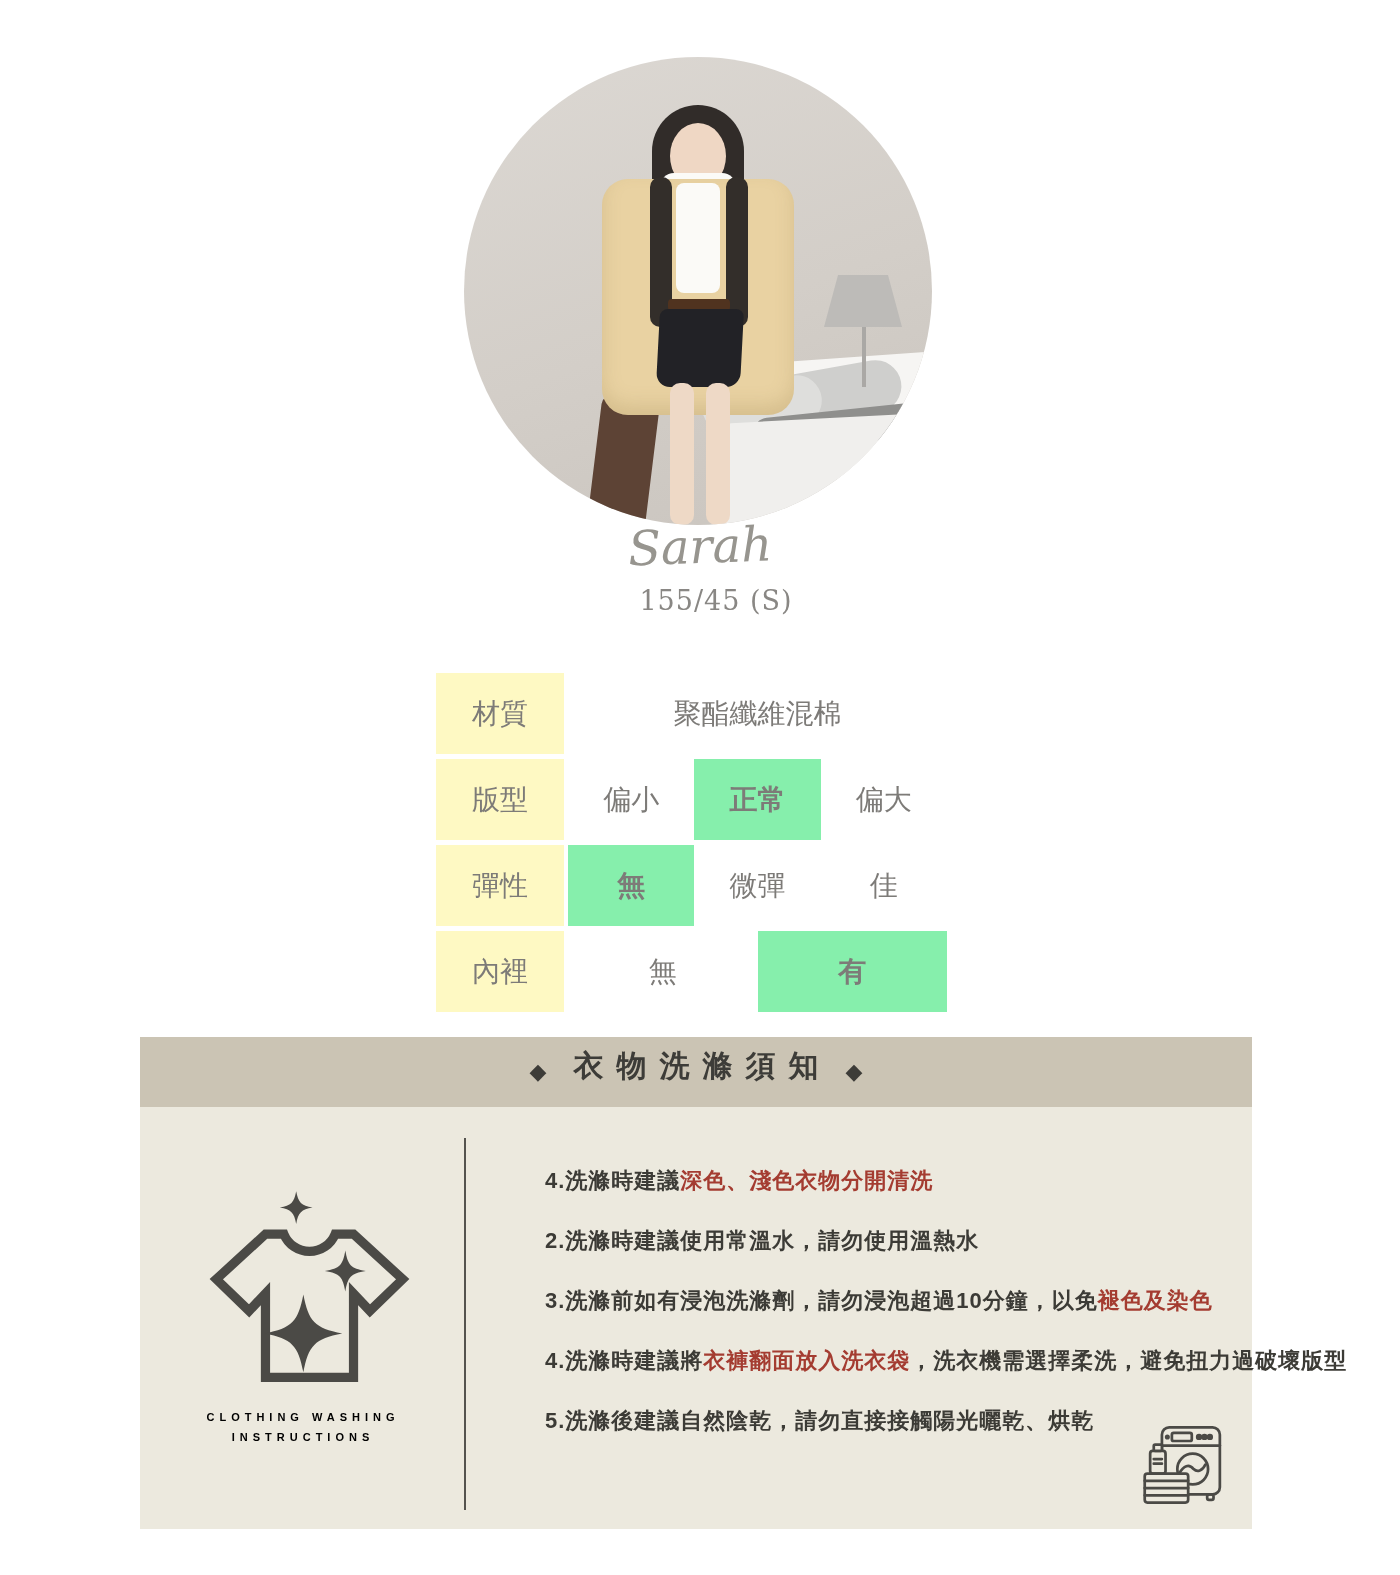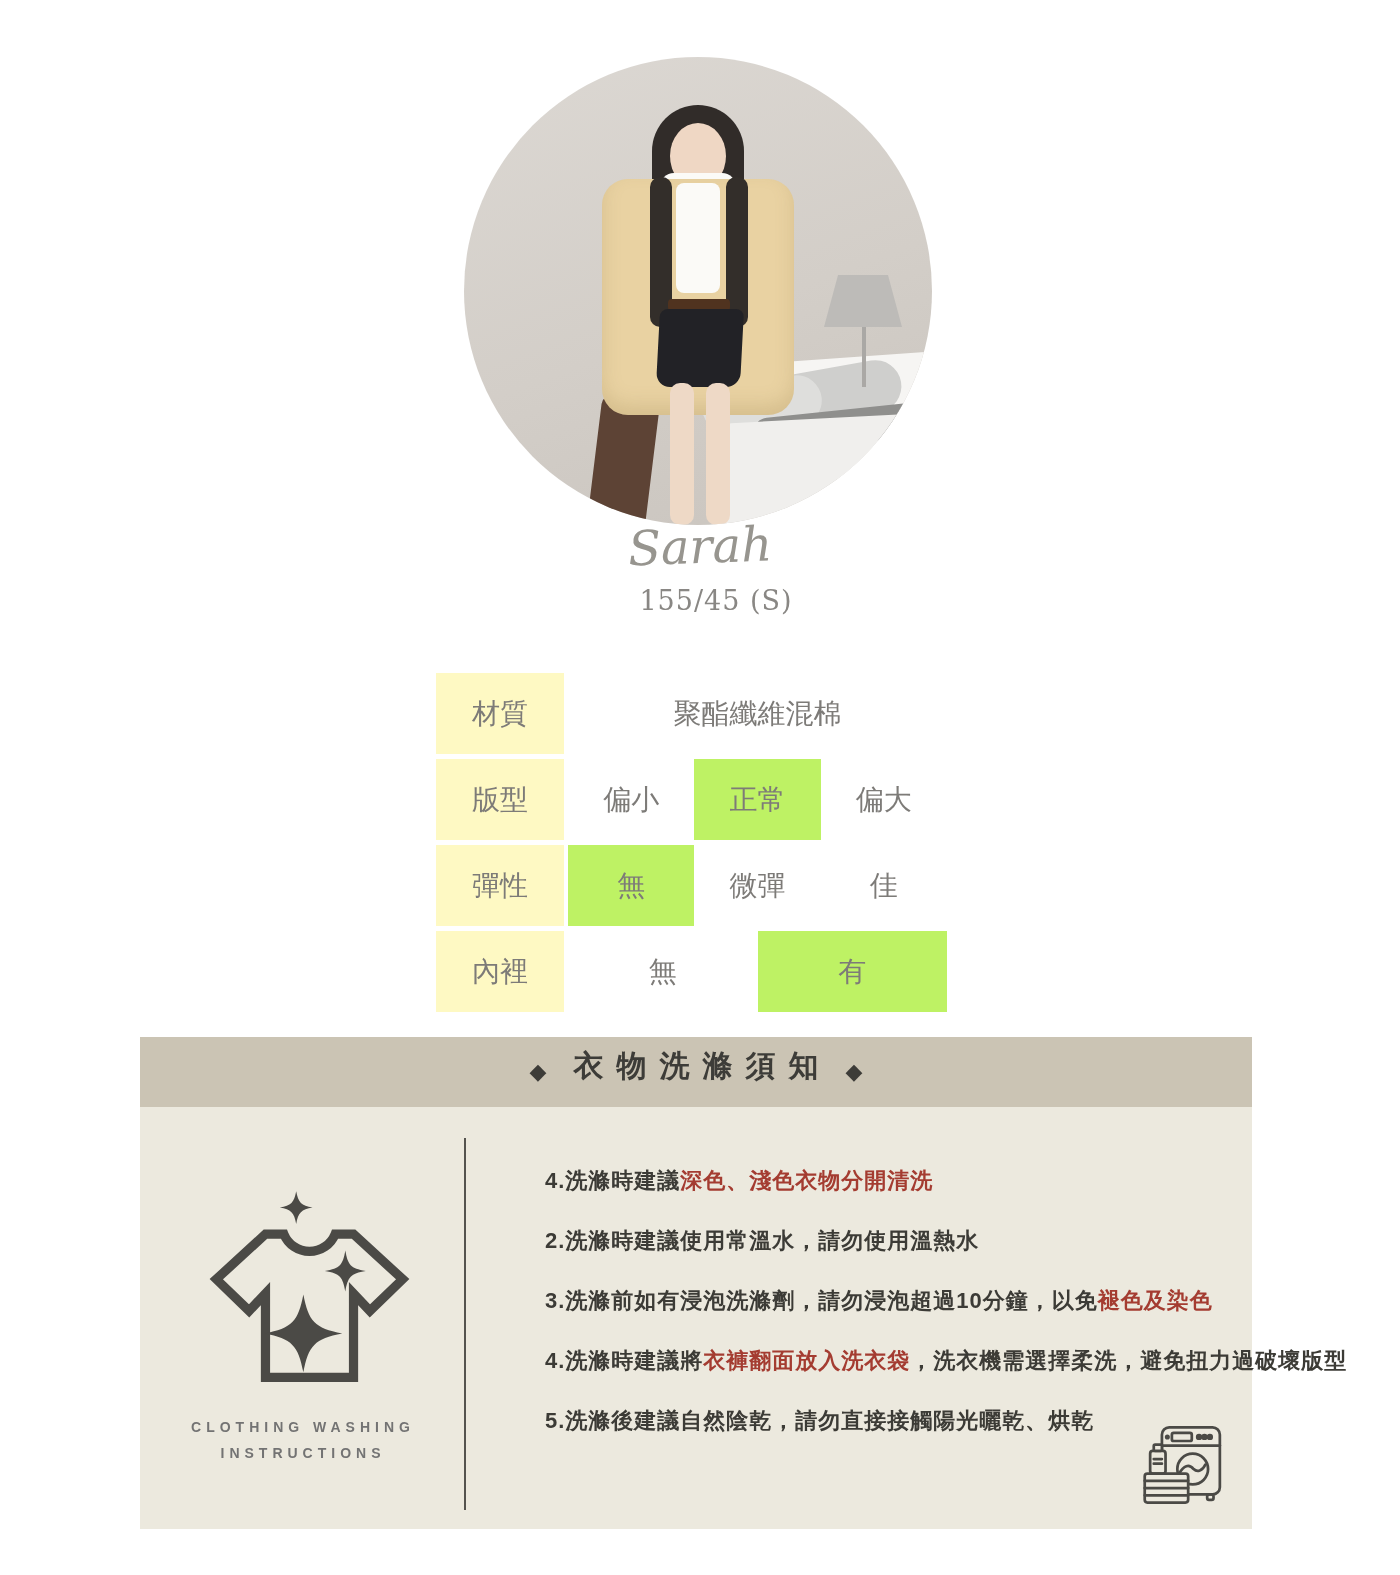--- a/index.html
+++ b/index.html
@@ -37,32 +37,32 @@
     font-family:"DejaVu Serif",serif;font-style:italic;font-size:48px;color:#97958f;transform:rotate(-2deg);}
   .model-stats{position:absolute;left:16px;top:585px;width:100%;text-align:center;
     font-family:"DejaVu Serif",serif;font-size:27px;color:#898784;letter-spacing:1px;}
 
   
   .spec-table{position:absolute;left:436px;top:673px;width:511px;}
   .spec-row{display:flex;height:81px;margin-bottom:5px;font-size:28px;color:#7d7b78;}
   .spec-label{flex:none;width:128px;margin-right:4px;background:#fef9c3;
     display:flex;align-items:center;justify-content:center;}
   .spec-cell{flex:1;display:flex;align-items:center;justify-content:center;background:transparent;}
-  .spec-cell.selected{background:#bef264;}
+  .spec-cell.selected{background:#86efac;font-weight:bold;}
 
   
   .wash-section{position:absolute;left:140px;top:1037px;width:1112px;}
   .wash-header{height:70px;background:#cbc4b4;display:flex;align-items:center;justify-content:center;
     color:#3d3c38;}
   .wash-title{font-size:30px;font-weight:bold;letter-spacing:13px;margin:0 14px 12px 27px;}
   .diamond{font-size:22px;color:#3d3c38;}
   .wash-body{position:relative;height:422px;background:#ece9de;}
   .tshirt-icon{position:absolute;left:62px;top:78px;}
   .wash-caption{position:absolute;left:0;top:300px;width:326px;text-align:center;
-    font-size:14px;font-weight:bold;letter-spacing:5px;color:#737373;line-height:1.85;margin-top:8px;}
+    font-size:11px;font-weight:bold;letter-spacing:5px;color:#000000;line-height:1.85;}
   .wash-divider{position:absolute;left:324px;top:31px;width:2px;height:372px;background:#55534e;}
   .wash-instructions{position:absolute;left:405px;top:62px;}
   .inst-line{font-size:22px;font-weight:600;color:#3c3b36;line-height:24px;margin-bottom:36px;
     letter-spacing:1px;white-space:nowrap;}
   .inst-line .red{color:#a43c31;}
   .machine-icon{position:absolute;right:24px;top:313px;}
 </style>
 </head>
 <body>
 

